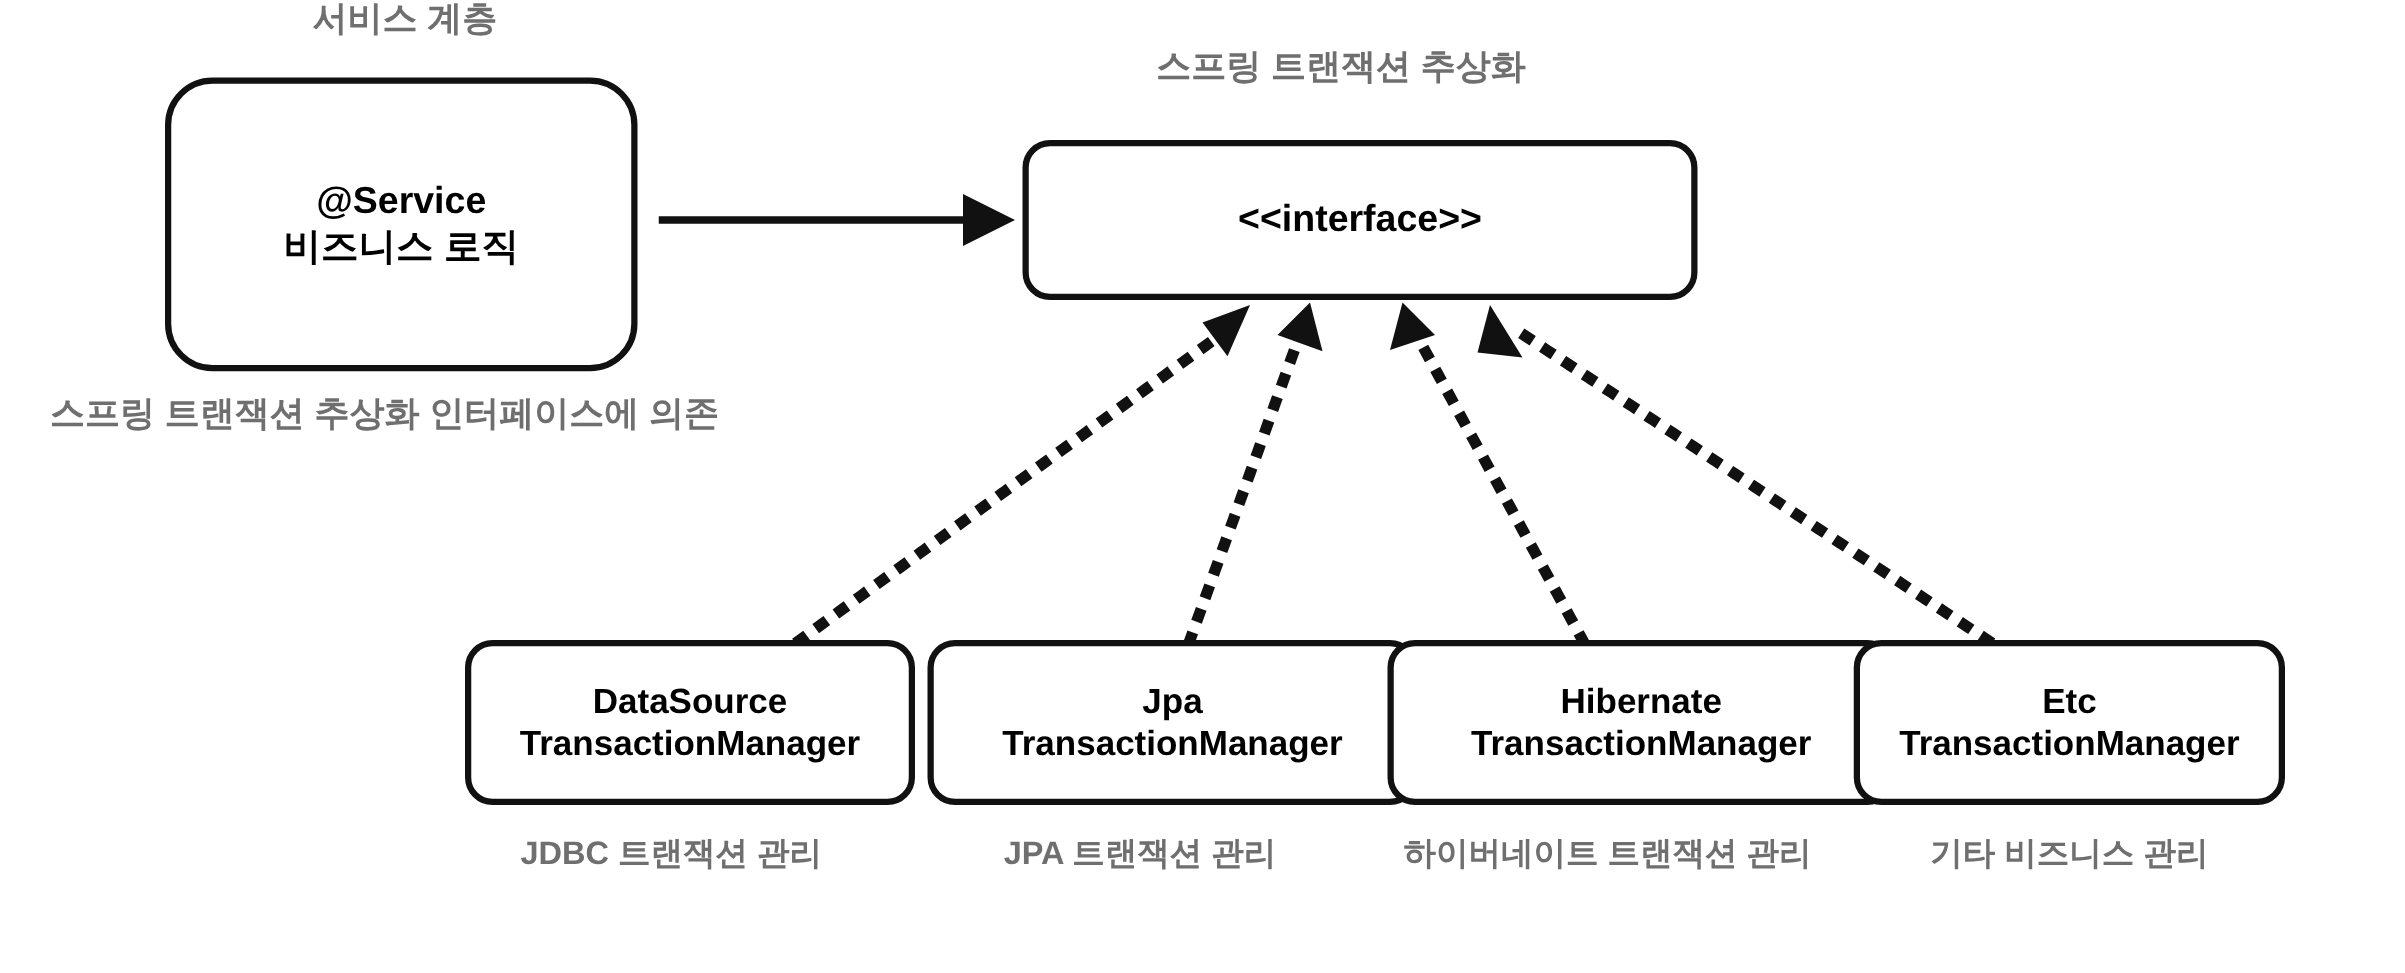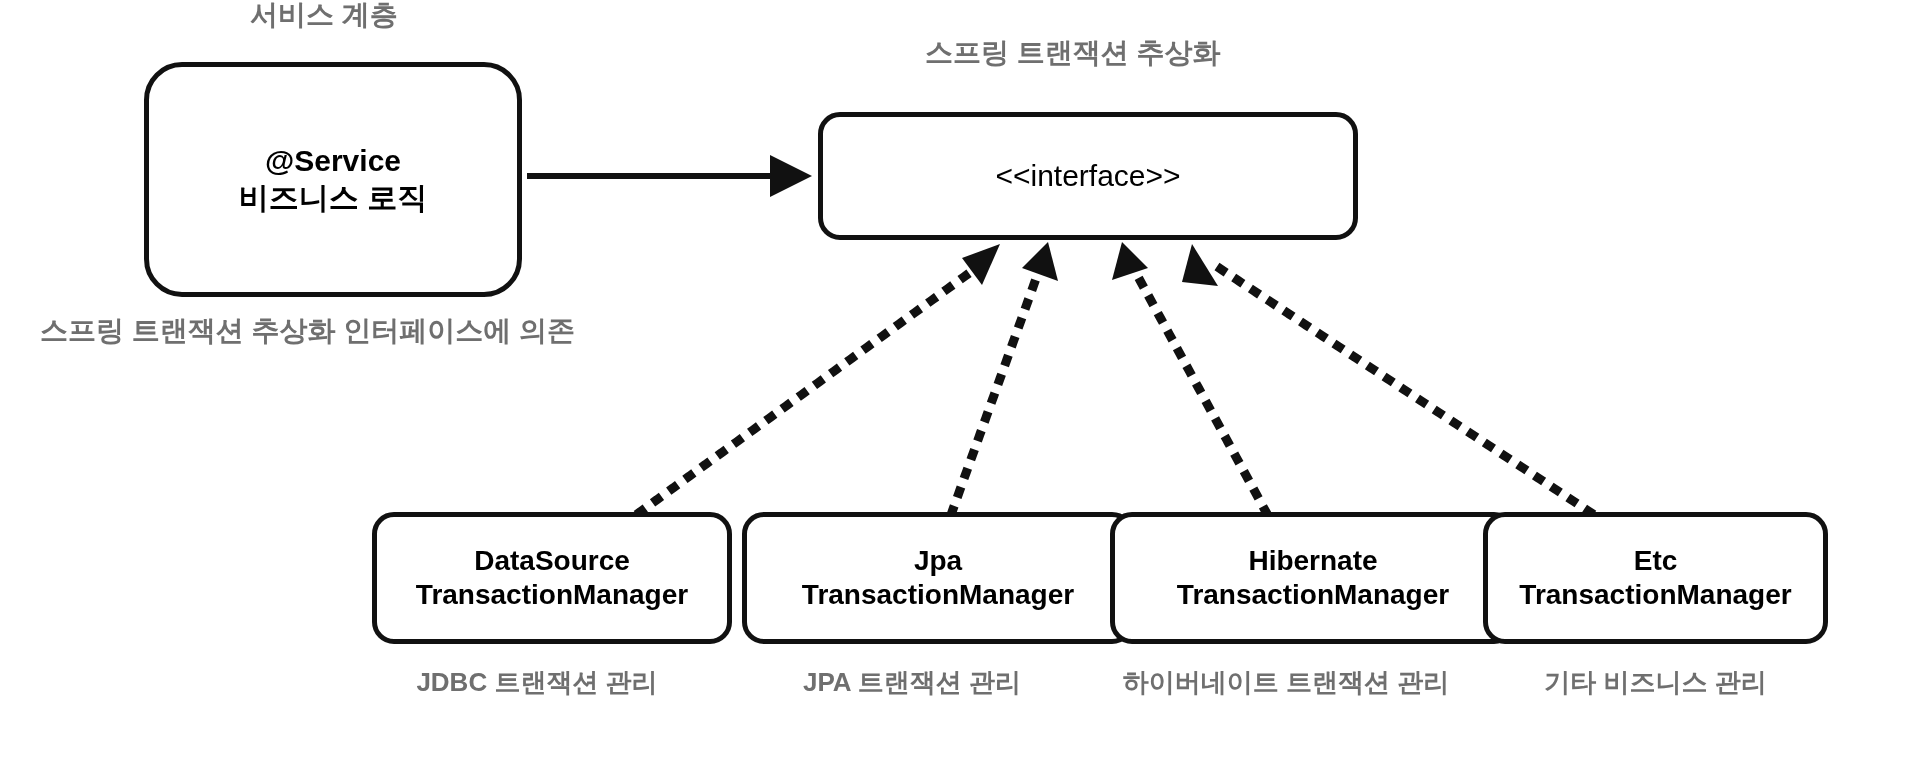--- a/index.html
+++ b/index.html
@@ -44,38 +44,38 @@
     color: #000000;
     z-index: 3;
   }
   .node .line {
     display: block;
     white-space: nowrap;
     line-height: 1.22;
   }
   
   #node-service {
-    left: 144px;
+    left: 132px;
     top: 62px;
     width: 378px;
     height: 235px;
     border-radius: 38px;
   }
   #node-service .line { font-size: 30px; font-weight: 700; }
   #node-service .line.l2 { font-weight: 600; }
 
   
   #node-interface {
     left: 818px;
     top: 112px;
     width: 540px;
     height: 128px;
     border-radius: 22px;
   }
-  #node-interface .line { font-size: 30px; font-weight: 400; }
+  #node-interface .line { font-size: 30px; font-weight: 700; }
   #node-interface .line.l2 { font-weight: 700; letter-spacing: -0.2px; }
 
   
   .impl {
     top: 512px;
     height: 132px;
     border-radius: 22px;
   }
   .impl .line { font-size: 28px; font-weight: 600; }
   #node-impl-0 { left: 372px; width: 360px; }

